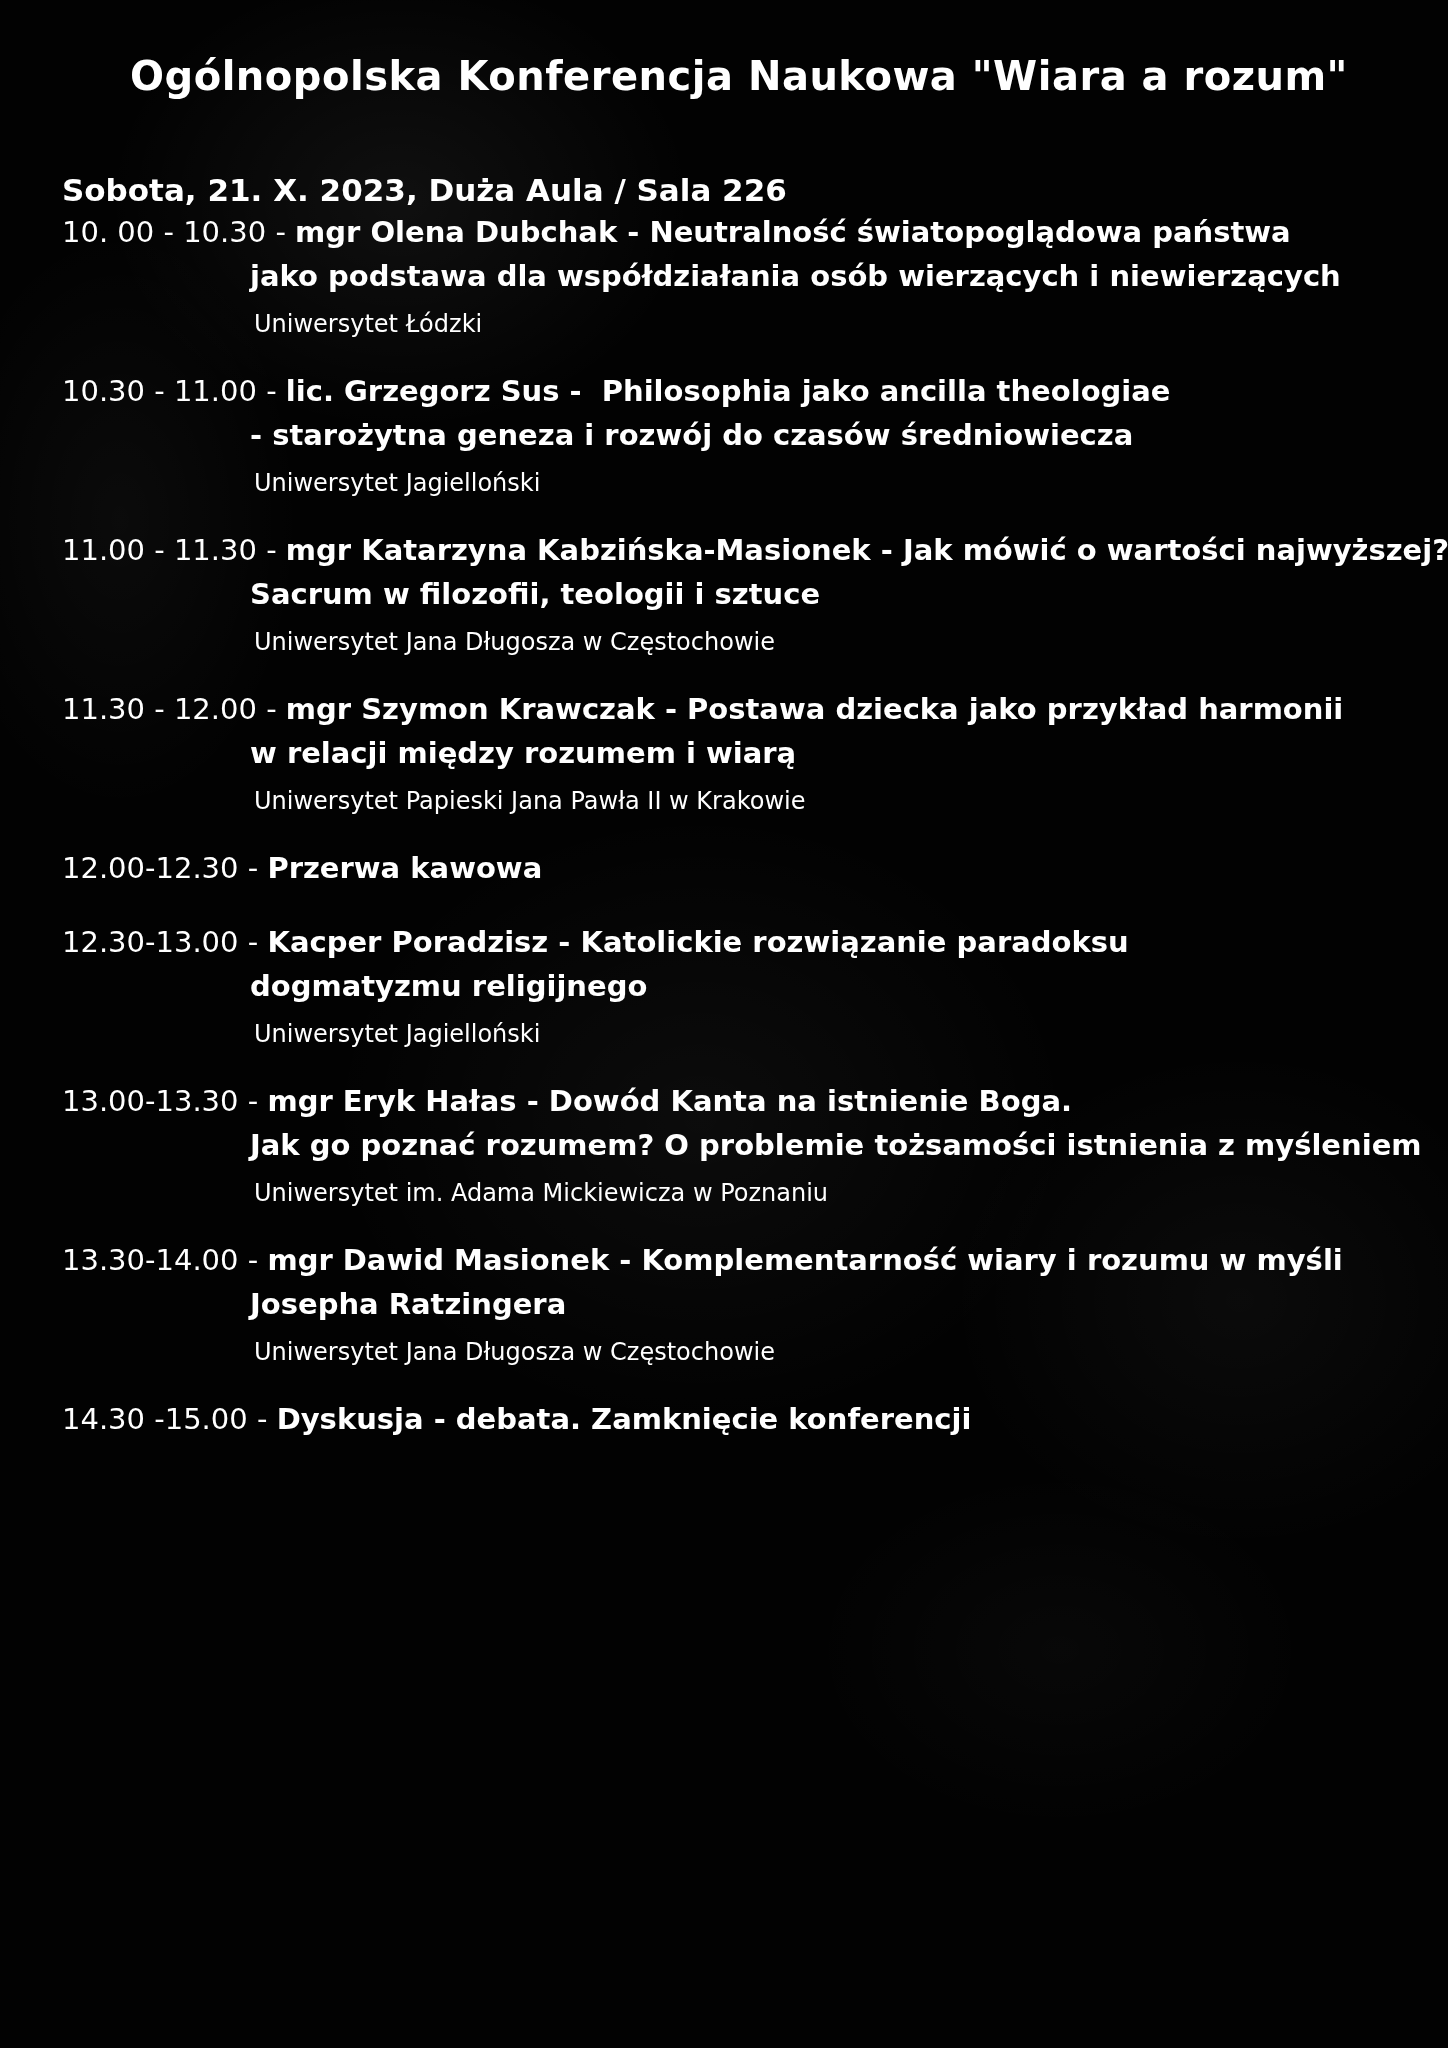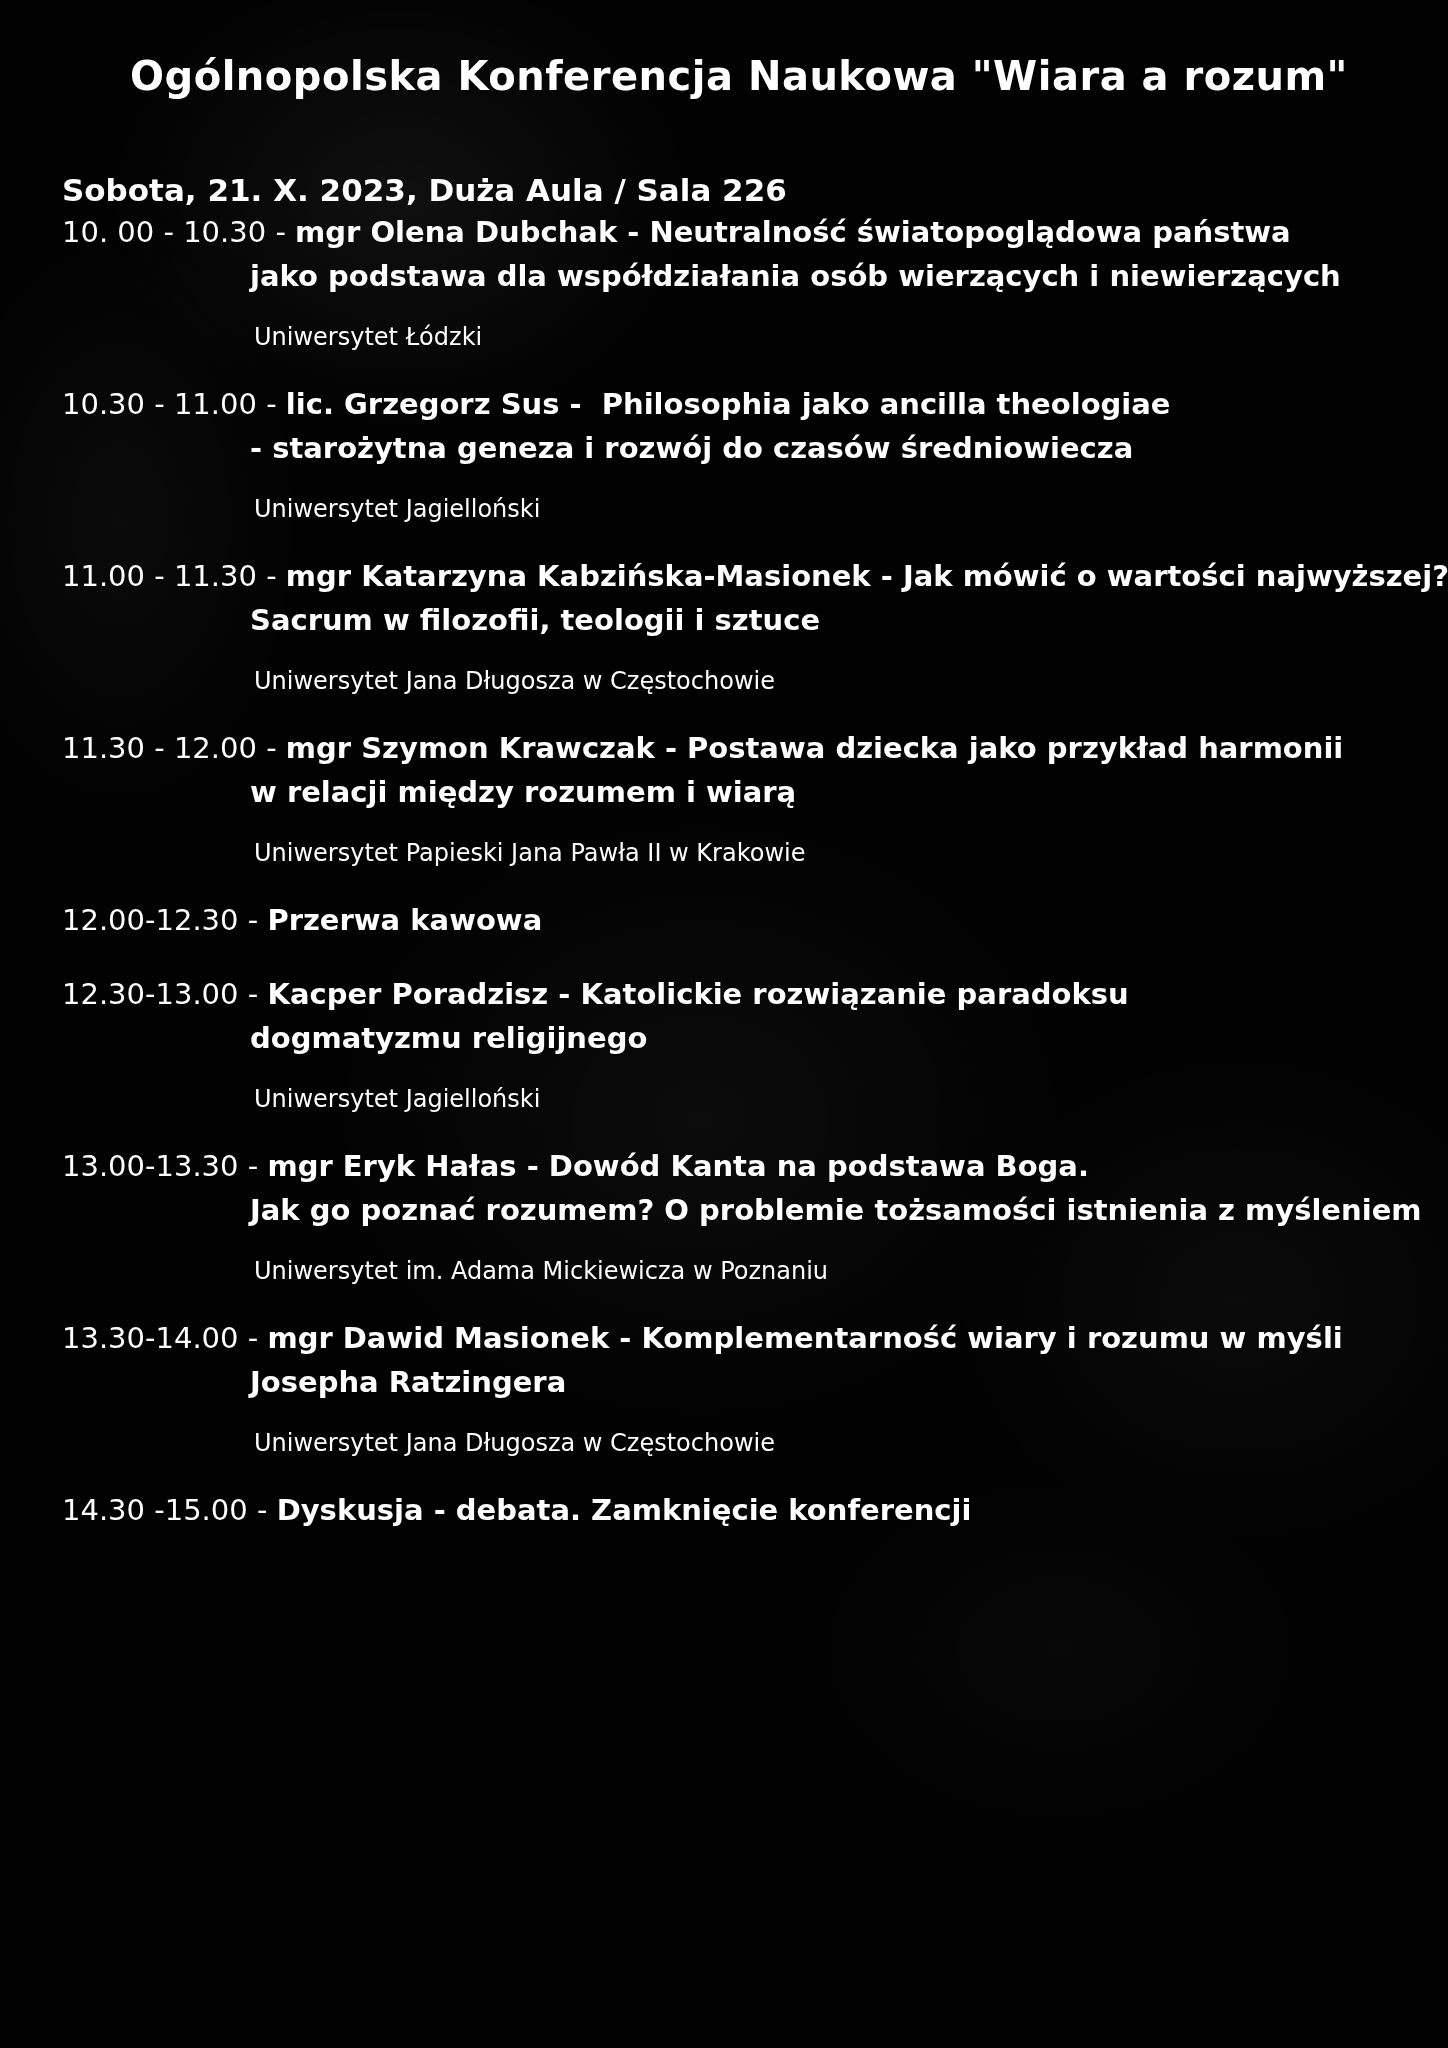--- a/index.html
+++ b/index.html
@@ -53,21 +53,21 @@
   }
   .line { white-space: pre; }
   .line.cont { padding-left: 188px; }
   .time { font-weight: 400; }
   .speaker { font-weight: 700; }
   .label { font-weight: 700; }
   .ttl { font-weight: 700; }
   .ttl.it { }
   .univ {
     padding-left: 192px;
-    margin-top: 24px;
+    margin-top: 11px;
     font-size: 24px;
     line-height: 30px;
     font-weight: 400;
     white-space: pre;
   }
 </style>
 </head>
 <body>
 
 <div class="poster">
@@ -106,21 +106,21 @@
       <div class="line"><span class="time">12.00-12.30 - </span><span class="label">Przerwa kawowa</span></div>
     </div>
 
     <div class="entry">
       <div class="line"><span class="time">12.30-13.00 - </span><span class="speaker">Kacper Poradzisz - </span><span class="ttl it">Katolickie rozwiązanie paradoksu</span></div>
       <div class="line cont"><span class="ttl it">dogmatyzmu religijnego</span></div>
       <div class="univ">Uniwersytet Jagielloński</div>
     </div>
 
     <div class="entry">
-      <div class="line"><span class="time">13.00-13.30 - </span><span class="speaker">mgr Eryk Hałas - </span><span class="ttl it">Dowód Kanta na podstawa Boga.</span></div>
+      <div class="line"><span class="time">13.00-13.30 - </span><span class="speaker">mgr Eryk Hałas - </span><span class="ttl it">Dowód Kanta na istnienie Boga.</span></div>
       <div class="line cont"><span class="ttl it">Jak go poznać rozumem? O problemie tożsamości istnienia z myśleniem</span></div>
       <div class="univ">Uniwersytet im. Adama Mickiewicza w Poznaniu</div>
     </div>
 
     <div class="entry">
       <div class="line"><span class="time">13.30-14.00 - </span><span class="speaker">mgr Dawid Masionek - </span><span class="ttl it">Komplementarność wiary i rozumu w myśli</span></div>
       <div class="line cont"><span class="ttl it">Josepha Ratzingera</span></div>
       <div class="univ">Uniwersytet Jana Długosza w Częstochowie</div>
     </div>
 

